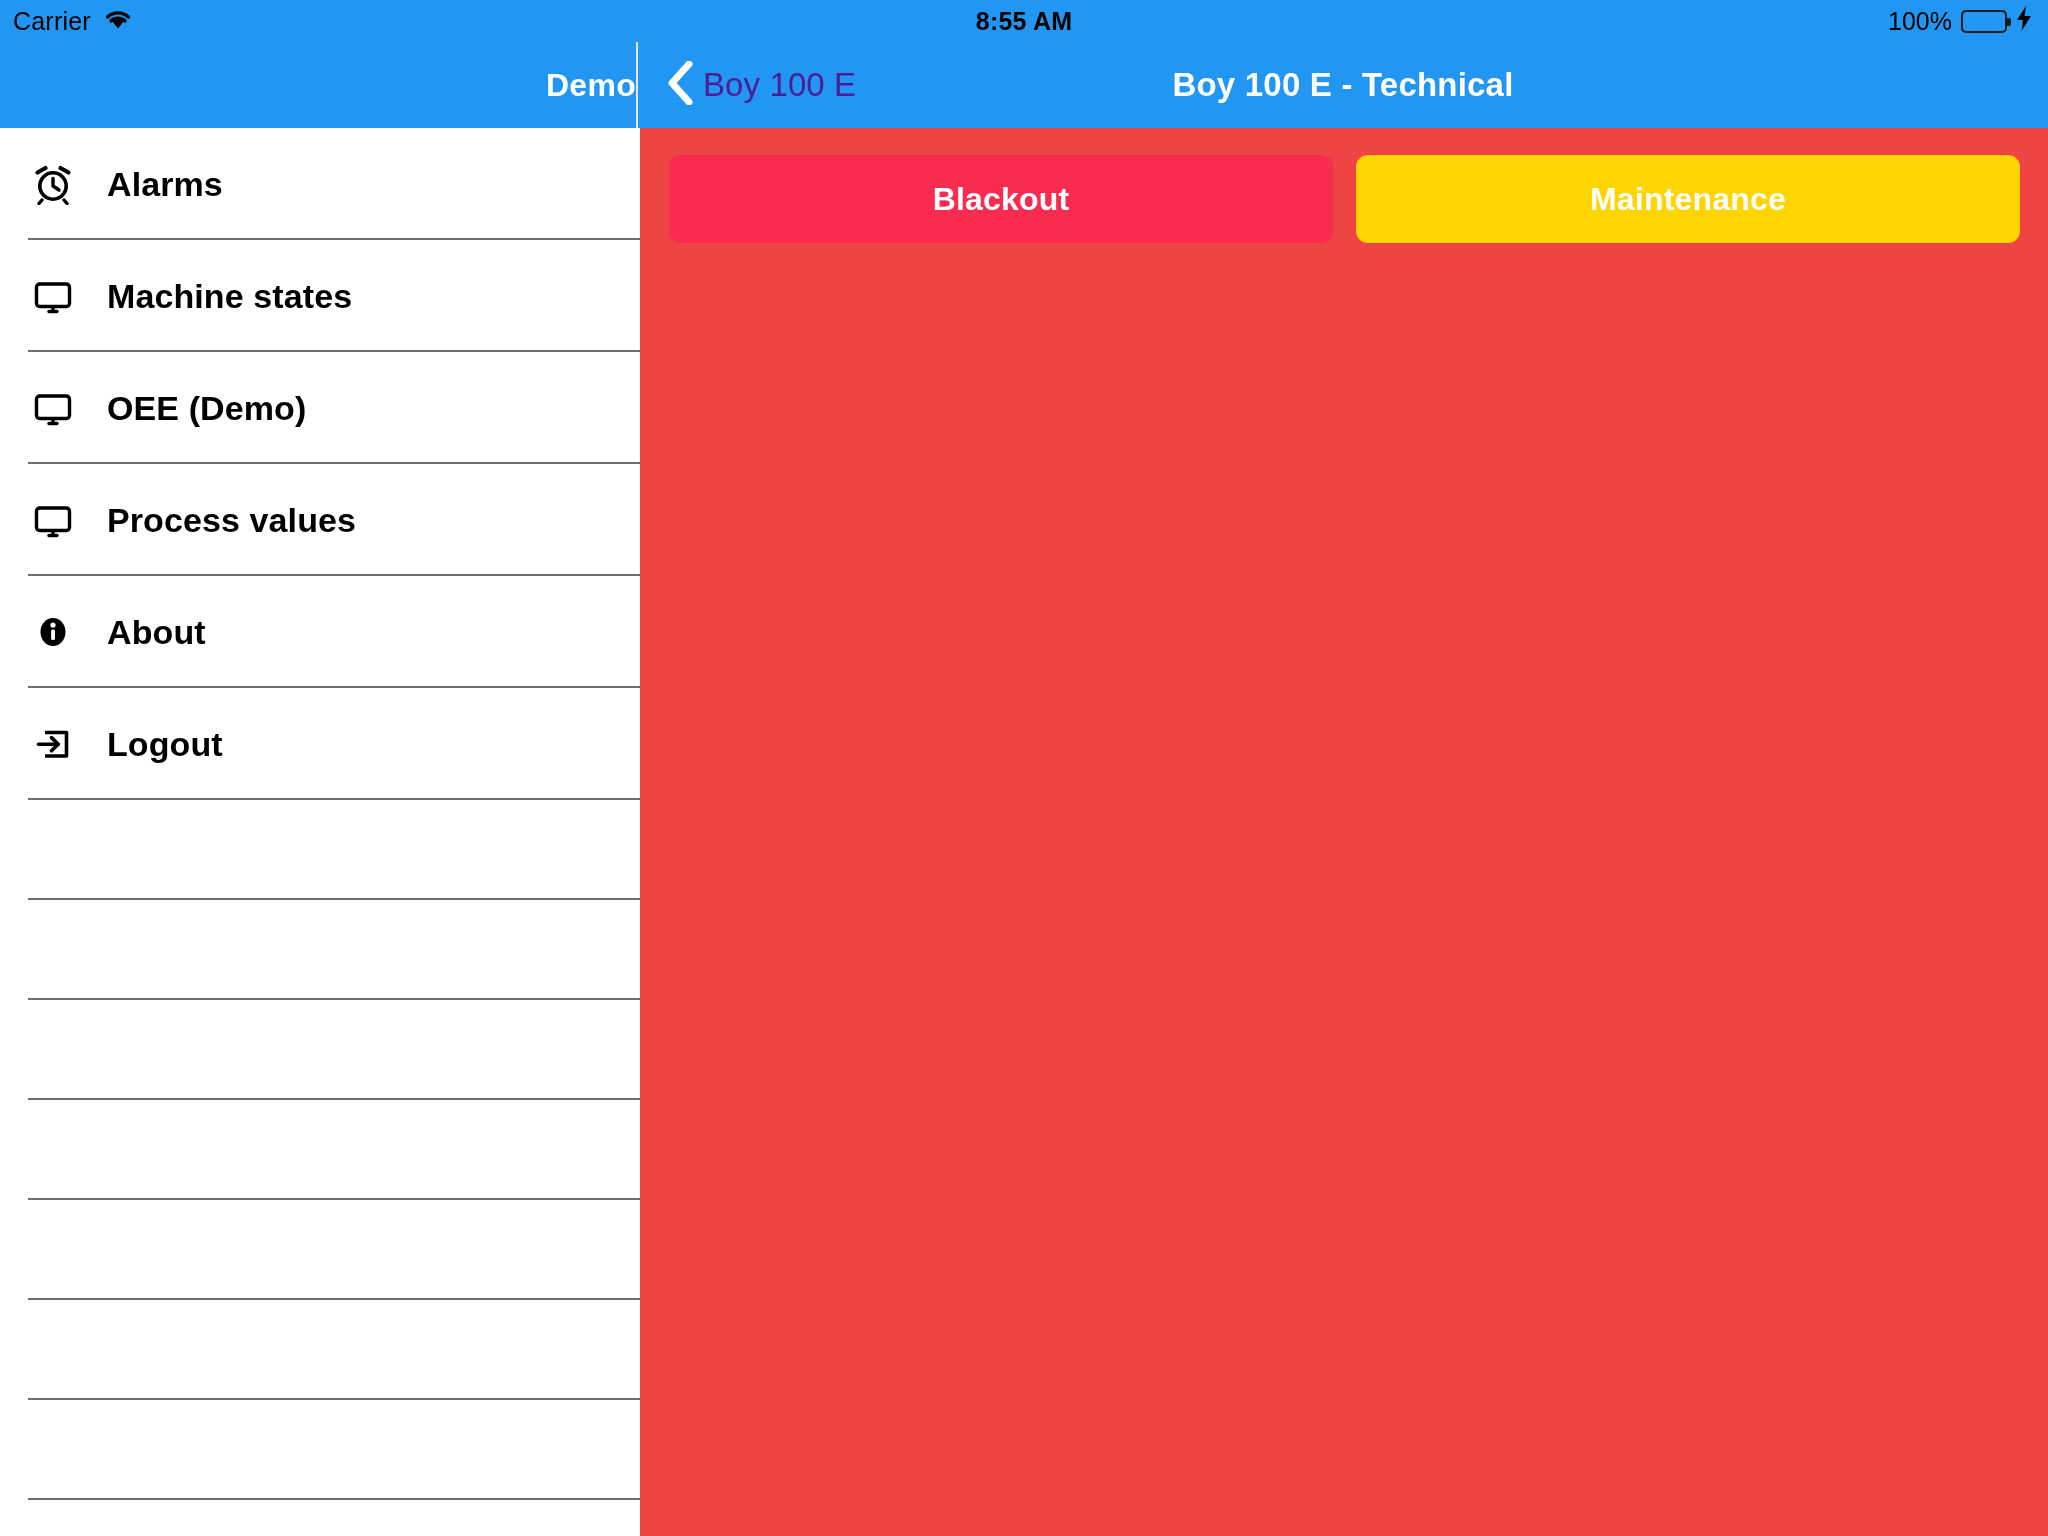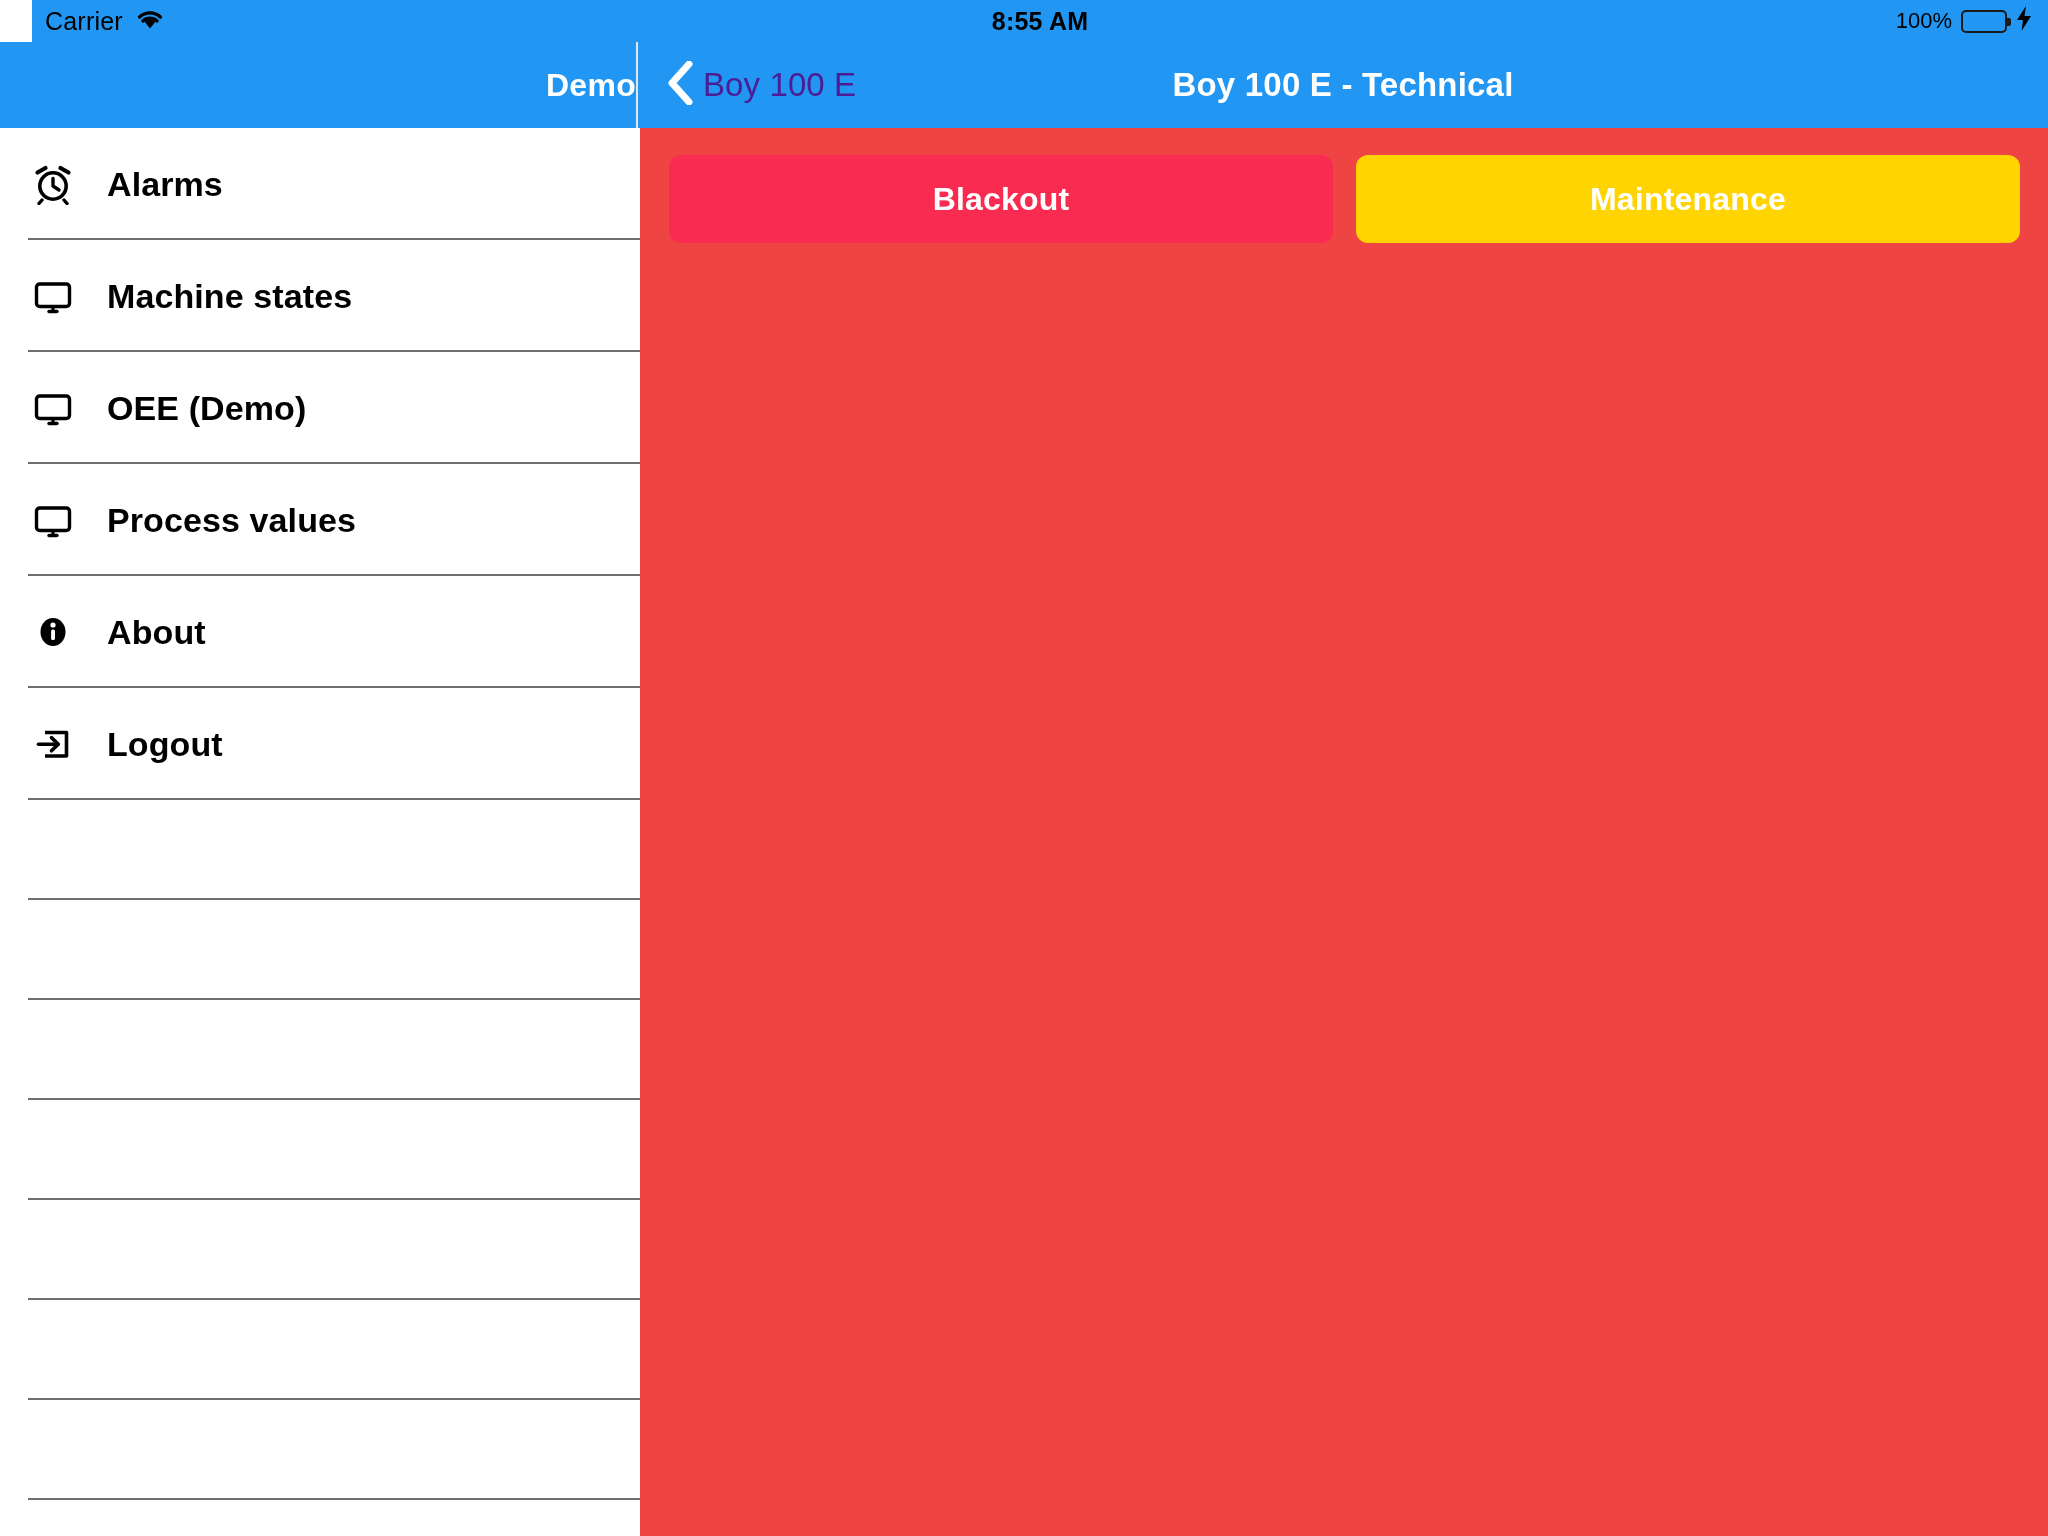--- a/index.html
+++ b/index.html
@@ -24,21 +24,20 @@
   
   .status-bar {
     height: 42px;
     flex: 0 0 42px;
     background: #2196f3;
     display: flex;
     align-items: center;
     position: relative;
     color: #000000;
     font-size: 25px;
-    margin-left: 32px;
   }
   .status-left {
     display: flex;
     align-items: center;
     gap: 13px;
     padding-left: 13px;
     width: 640px;
   }
   .carrier-label {
     font-size: 25px;
@@ -57,21 +56,21 @@
   }
   .status-right {
     position: absolute;
     right: 16px;
     top: 0;
     height: 42px;
     display: flex;
     align-items: center;
     gap: 9px;
   }
-  .battery-pct { font-size: 22px; color:#000; }
+  .battery-pct { font-size: 25px; color:#000; }
   .battery-shell {
     position: relative;
     width: 46px;
     height: 23px;
     border: 2.5px solid #1b1b1b;
     border-radius: 5px;
     padding: 2px;
   }
   .battery-shell::after {
     content: "";

